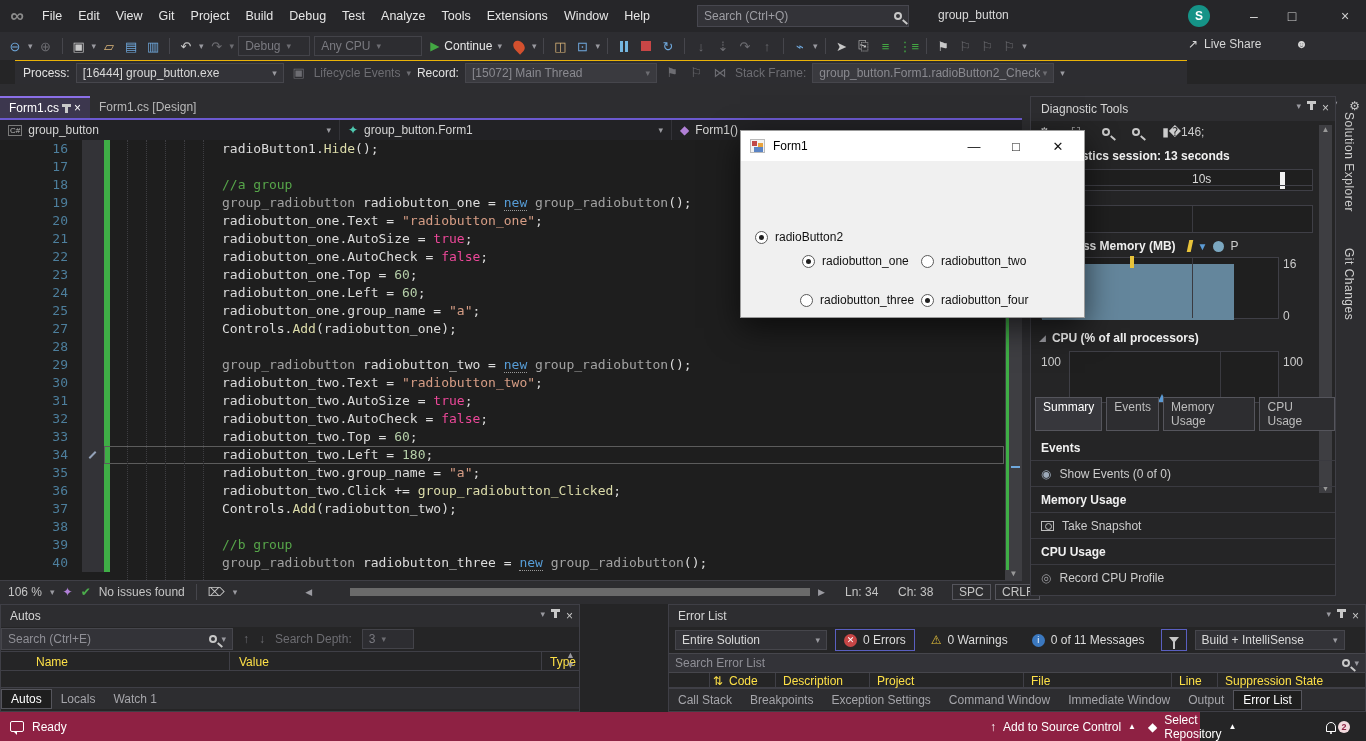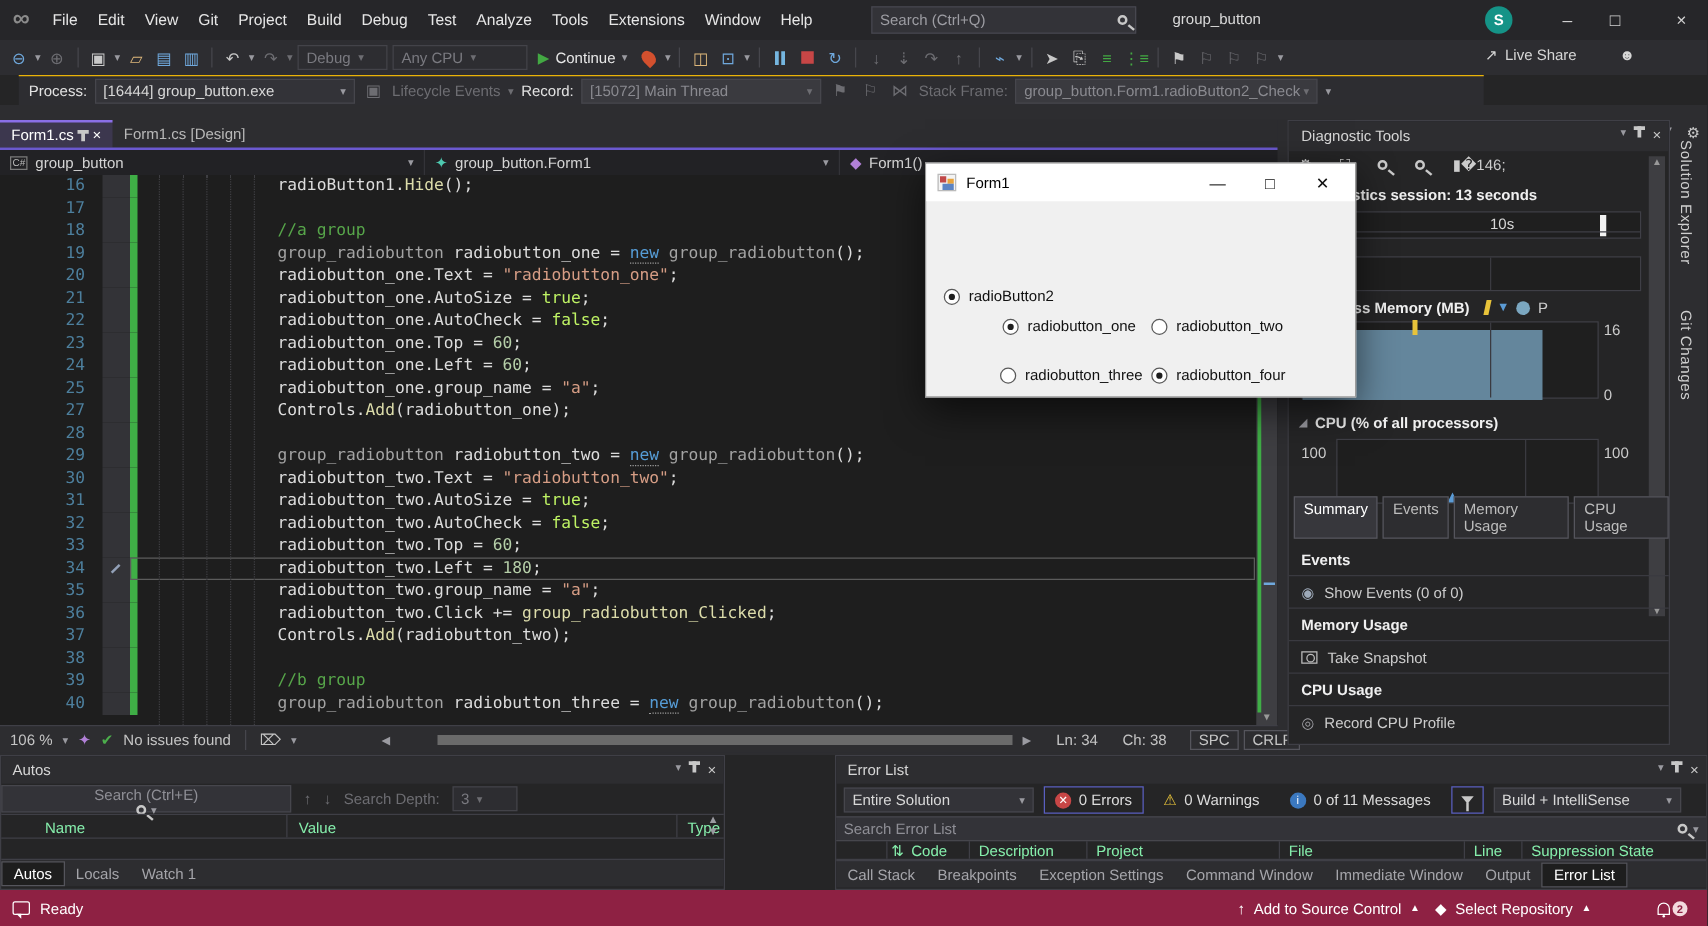--- a/index.html
+++ b/index.html
@@ -48,21 +48,21 @@
   .navbar { position:absolute; left:0; top:120px; width:1022px; height:20px; background:#222225; display:flex; }
   .nav-dd { display:flex; align-items:center; gap:6px; padding:0 8px; border-right:1px solid #333338; color:#d4d4d4; }
   .csicon { border:1px solid #7a7a7a; color:#b9b9b9; font-size:8px; padding:0 1px; }
   .code-region { position:absolute; left:0; top:140px; width:1022px; height:440px; background:#1e1e1e; overflow:hidden;
                  font-family:"DejaVu Sans Mono", monospace; font-size:13px; }
   .guide { position:absolute; top:0; bottom:0; width:0; border-left:1px dotted #3e3e42; }
   .code-line { position:relative; display:flex; height:18px; line-height:18px; white-space:pre; }
   .ln { width:82px; text-align:right; padding-right:14px; color:#4d7f9d; flex:0 0 82px; }
   .gm { flex:0 0 22px; background:#333337; } .gbar { flex:0 0 6px; background:#3fae46; }
   .lt { padding-left:112px; }
-  .tk-id{color:#dcdcdc}.tk-ty{color:#a3a3a3}.tk-kw{color:#bef264}.tk-str{color:#d69d85}
+  .tk-id{color:#dcdcdc}.tk-ty{color:#a3a3a3}.tk-kw{color:#ec4899}.tk-str{color:#d69d85}
   .tk-nm{color:#b5cea8}.tk-cm{color:#57a64a}.tk-mt{color:#dcdcaa}
   .tk-sg{color:#569cd6; border-bottom:1px dotted #9a9a9a;}
   .code-line.current::after { content:""; position:absolute; left:104px; right:18px; top:0; bottom:0; border:1px solid #5c5c5c; }
   .code-line.current::before { content:""; position:absolute; left:88px; top:8px; width:9px; height:2px; background:#93a1b8; transform:rotate(-45deg); }
   .vscroll { position:absolute; right:0; top:0; width:17px; height:440px; background:#3e3e42; }
   .vscroll .arr { position:absolute; left:0; width:17px; text-align:center; color:#999; font-size:8px; }
   .editor-status { position:absolute; left:0; top:580px; width:1022px; height:22px; background:#2d2d30; border-top:1px solid #3f3f46; display:flex; align-items:center; gap:8px; padding:0 8px; color:#c5c5c5; }
   .hthumb { position:absolute; left:350px; top:7px; width:460px; height:8px; background:#6a6a6a; }
   .statbox { border:1px solid #55555c; padding:0 6px; height:16px; line-height:15px; }
 
@@ -84,31 +84,31 @@
   .cam { width:13px; height:10px; border:1px solid #bdbdbd; position:relative; }
   .cam::after { content:""; position:absolute; left:3px; top:1px; width:5px; height:5px; border:1px solid #bdbdbd; border-radius:50%; }
 
   
   .vtab { position:absolute; left:1342px; writing-mode:vertical-rl; color:#cfcfcf; font-size:12px; letter-spacing:.5px; }
 
   
   .panel { position:absolute; top:604px; height:108px; background:#252526; border:1px solid #3f3f46; }
   .p-hdr { height:22px; background:#2d2d30; display:flex; align-items:center; padding:0 9px; color:#d6d6d6; position:relative; }
   .srchbox { background:#333338; border:1px solid #46464c; height:20px; display:flex; align-items:center; justify-content:space-between; padding:0 6px; color:#8f8f96; }
-  .colhdr { color:#86efac;text-align:center; }
+  .colhdr { color:#fde047;text-align:center; }
   .btab { padding:2px 9px; color:#a5a5aa; }
   .btab.active { color:#ffffff; border:1px solid #55555c; background:#1e1e1e; }
   .errbtn { display:flex; align-items:center; gap:6px; padding:0 8px; height:22px; color:#dcdcdc; }
   .errbtn.sel { border:1px solid #5a5fc0; }
   .errico { width:13px; height:13px; border-radius:50%; color:#fff; font-size:9px; line-height:13px; text-align:center; }
   .funnel { width:0; height:0; border-left:5px solid transparent; border-right:5px solid transparent; border-top:6px solid #c8c8c8; position:relative; }
   .funnel::after { content:""; position:absolute; left:-1px; top:-1px; width:2px; height:7px; background:#c8c8c8; }
 
   
-  .statusbar { position:absolute; left:0; top:712px; width:1366px; height:29px; background:#8E2143; color:#ffffff; display:flex; align-items:center; }
+  .statusbar { position:absolute; left:0; top:712px; width:1200px; height:29px; background:#8E2143; color:#ffffff; display:flex; align-items:center; }
   .bubble { width:14px; height:11px; border:1px solid #fff; border-radius:2px; position:relative; margin:0 8px 0 10px; }
   .bubble::after { content:""; position:absolute; left:2px; bottom:-4px; border-left:4px solid transparent; border-right:0 solid transparent; border-top:4px solid #fff; }
   .bell { width:10px; height:10px; border:1px solid #fff; border-radius:50% 50% 0 0; position:relative; }
   .bell::after { content:""; position:absolute; left:3px; bottom:-3px; width:2px; height:2px; background:#fff; border-radius:50%; }
   .badge { background:#f3dade; color:#8E2143; border-radius:50%; width:12px; height:12px; font-size:9px; line-height:12px; text-align:center; font-weight:bold; }
 
   
   .dialog { position:absolute; left:740px; top:130px; width:345px; height:188px; background:#f0f0f0; border:1px solid #9b9b9b;
             box-shadow:0 10px 30px rgba(0,0,0,.6); z-index:50; color:#000; }
   .dialog .dtitle { height:30px; background:#ffffff; display:flex; align-items:center; padding:0 9px; gap:8px; }
@@ -441,21 +441,21 @@
   <div class="panel" style="left:0; width:580px;">
     <div class="p-hdr">
       <span>Autos</span>
       <span class="hdr-icons">
         <span class="caret">▾</span>
         <span class="pin"></span>
         <span>×</span>
       </span>
     </div>
     <div style="display:flex; align-items:center; gap:10px; height:24px; padding:1px 0;">
-      <div class="srchbox" style="width:232px; height:22px;flex-direction:column;">
+      <div class="srchbox" style="width:232px; height:22px;">
         <span>Search (Ctrl+E)</span>
         <span style="display:flex; gap:4px; align-items:center;">
             <span class="mag"></span>
             <span class="caret">▾</span>
           </span>
       </div>
       <span class="dim">↑</span>
       <span class="dim">↓</span>
       <span class="dim">Search Depth:</span>
       <div class="dd" style="width:52px;">

